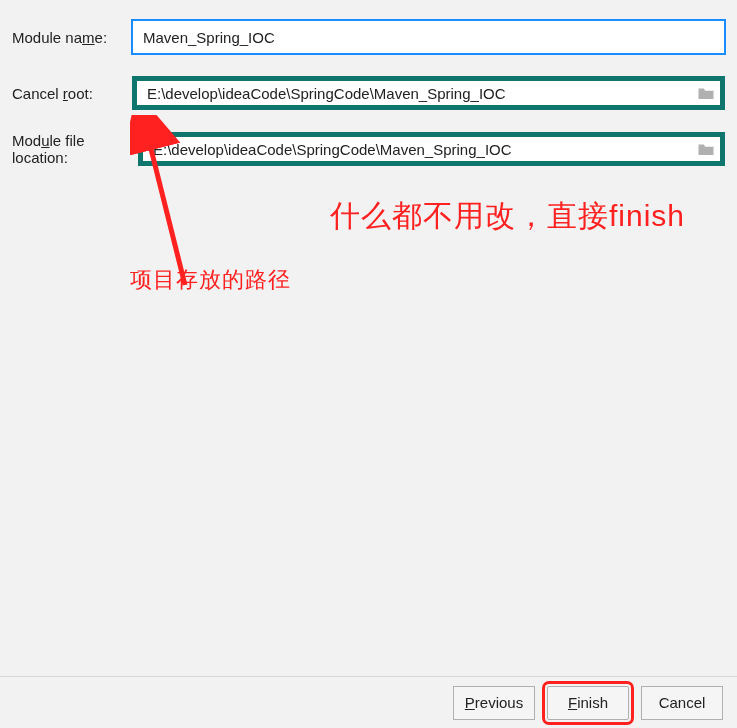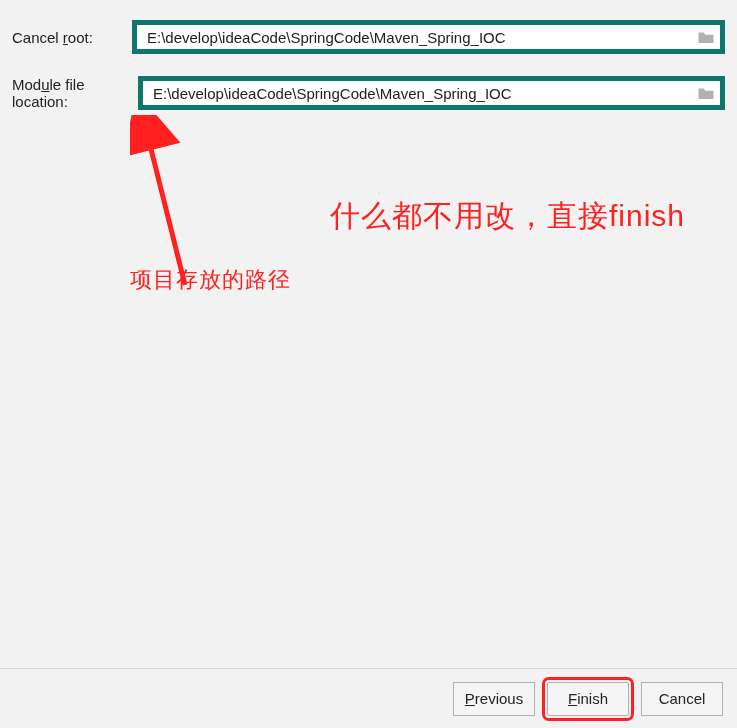--- a/index.html
+++ b/index.html
@@ -54,21 +54,21 @@
       display: flex;
       align-items: center;
       justify-content: center;
       color: #b0b0b0;
     }
     .folder-icon svg { width: 18px; height: 16px; display: block; }
 
     .button-bar {
       position: absolute;
       left: 0; right: 0; bottom: 0;
-      height: 60px;
+      height: 52px;
       background: #f2f2f2;
       border-top: 1px solid #d8d8d8;
       display: flex;
       justify-content: flex-end;
       align-items: center;
       padding-right: 14px;
       gap: 12px;
     }
     .btn {
       min-width: 82px;
@@ -104,20 +104,26 @@
       white-space: nowrap;
     }
     .anno.big { font-size: 30px; top: 196px; left: 330px; letter-spacing: 1px; }
     .anno.mid { font-size: 22px; top: 265px; left: 130px; letter-spacing: 1px; }
   </style>
 </head>
 <body>
 
 <div class="form-area">
 
+  <div class="form-row">
+    <label class="form-label"><span>Module na</span><span class="ul">m</span><span>e:</span></label>
+    <div class="input-wrap focused">
+      <input class="input-field" value="Maven_Spring_IOC" style="">
+    </div>
+  </div>
 
   <div class="form-row">
     <label class="form-label"><span>Cancel </span><span class="ul">r</span><span>oot:</span></label>
     <div class="input-wrap">
       <input class="input-field" value="E:\develop\ideaCode\SpringCode\Maven_Spring_IOC" style="">
       <span class="folder-icon">
         <svg viewBox="0 0 24 20">
             <path fill="currentColor" d="M2 4h7l2 3h11v11H2z"></path>
           </svg>
       </span>

